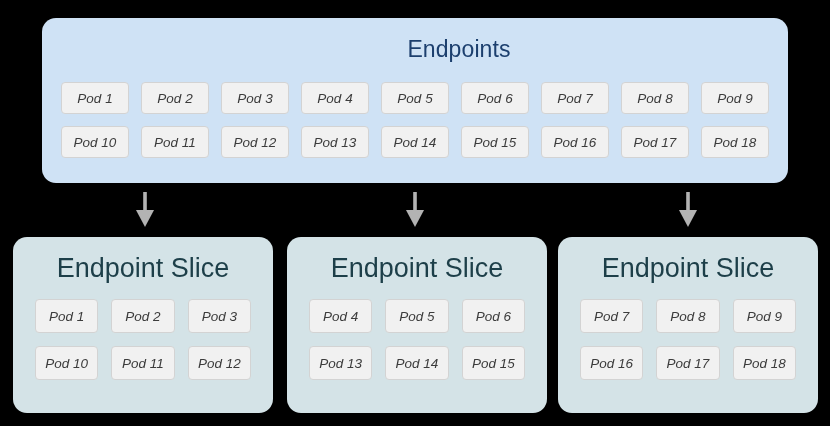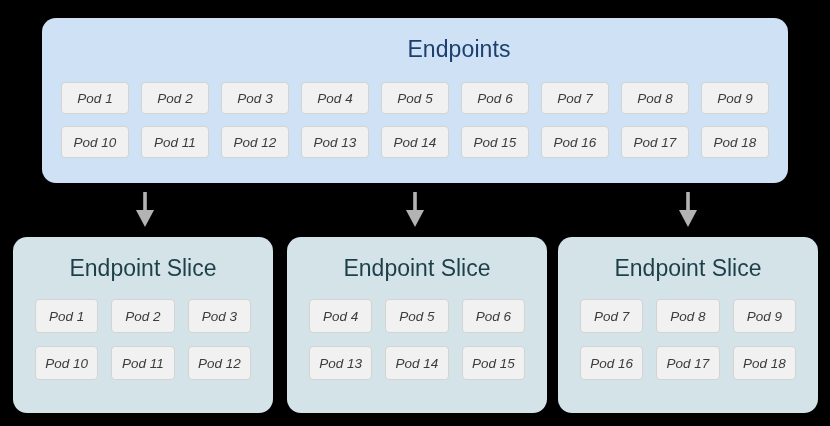--- a/index.html
+++ b/index.html
@@ -86,21 +86,21 @@
   .slice-box.slice-1 { left: 13px; }
   .slice-box.slice-2 { left: 287px; }
   .slice-box.slice-3 { left: 558px; }
 
   .slice-title {
     position: absolute;
     top: 17px;
     left: 0;
     width: 100%;
     text-align: center;
-    font-size: 23px;
+    font-size: 27px;
     color: #1d3f49;
     line-height: 28px;
   }
 
   .slice-rows {
     position: absolute;
     top: 62px;
     left: 22px;
     right: 22px;
   }

